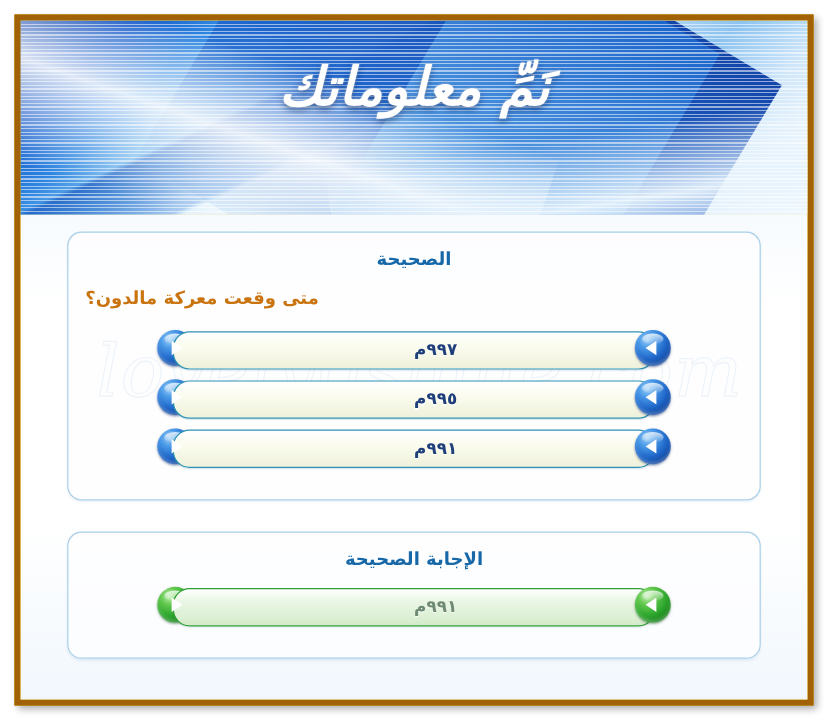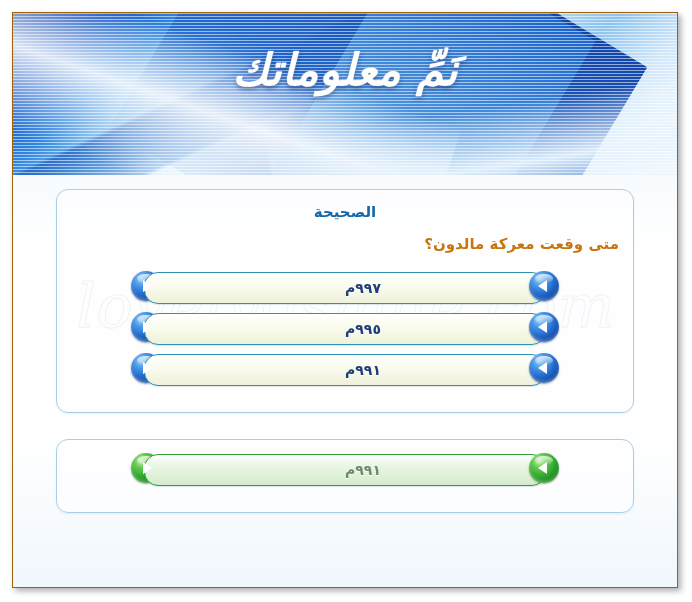--- a/index.html
+++ b/index.html
@@ -19,21 +19,21 @@
     width: 692px;
     height: 602px;
     background: #ffffff;
     padding: 12px 14px 14px 12px;
   }
 
   .frame {
     position: relative;
     width: 666px;
     height: 576px;
-    border: 1px solid #a16207;
+    border: 5px solid #a16207;
     overflow: hidden;
     background: #eab308;
     box-shadow: 3px 3px 6px rgba(0,0,0,0.32);
   }
 
   
   .header {
     position: relative;
     width: 100%;
     height: 162px;
@@ -165,21 +165,21 @@
     text-align: center;
     color: #1668a8;
     font-size: 15px;
     font-weight: bold;
     direction: rtl;
     margin-bottom: 14px;
     text-shadow: 0 1px 0 rgba(255,255,255,0.9);
   }
 
   .question-text {
-    text-align: right;
+    text-align: left;
     color: #c9740f;
     font-size: 15px;
     font-weight: bold;
     direction: rtl;
     margin-bottom: 18px;
     text-shadow: 0 1px 0 rgba(255,255,255,0.9);
   }
 
   
   .opt-row {
@@ -316,20 +316,21 @@
           <div class="opt-bar">
             <span class="opt-label">٩٩١م</span>
           </div>
           <div class="nub right">
               <span class="tri l"></span>
             </div>
         </div>
       </div>
 
       <div class="panel">
+        <div class="panel-title">الإجابة الصحيحة</div>
 
         <div class="opt-row">
           <div class="nub left green">
               <span class="tri r"></span>
             </div>
           <div class="opt-bar green">
             <span class="opt-label green">٩٩١م</span>
           </div>
           <div class="nub right green">
               <span class="tri l"></span>

